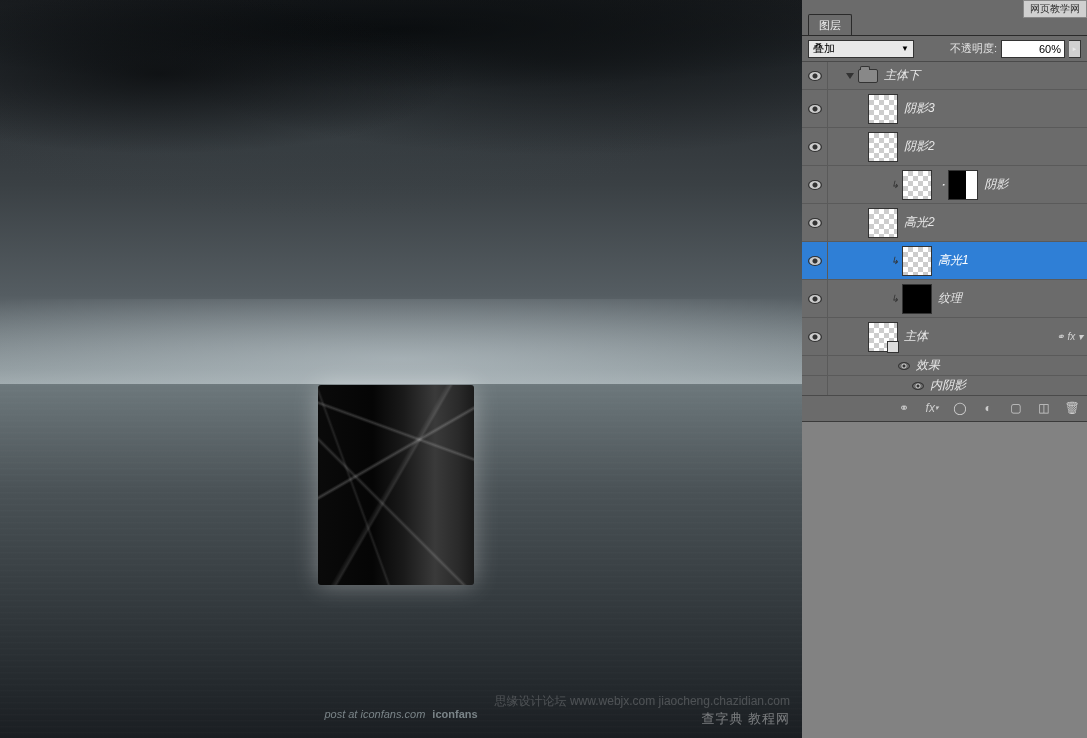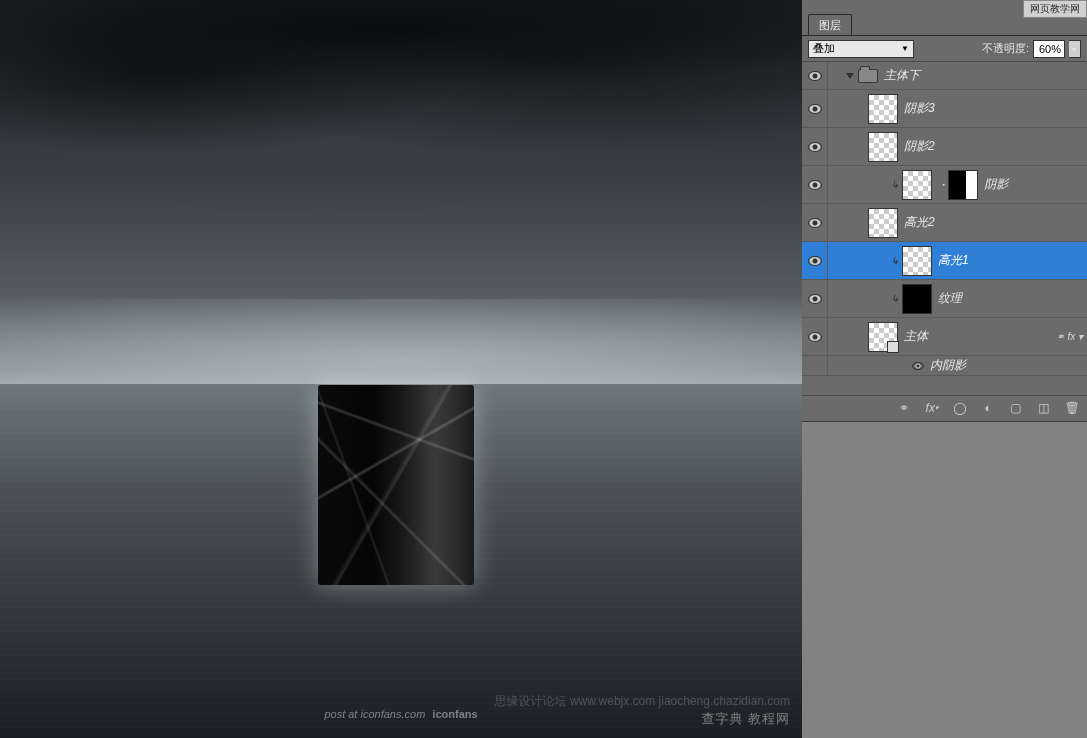--- a/index.html
+++ b/index.html
@@ -115,21 +115,21 @@
       background: #e8e8e8; color: #000;
       border: 1px solid #333; height: 18px;
       display: flex; align-items: center;
       padding: 0 4px; font-size: 11px;
     }
     .dropdown.blend { width: 106px; justify-content: space-between; }
     .dropdown .arrow { font-size: 8px; }
     .opt-label { font-size: 11px; color: #e0e0e0; }
     .pct-input {
       background: #fff; color: #000; border: 1px solid #333;
-      width: 32px; height: 18px; display: flex; align-items: center;
+      width: 64px; height: 18px; display: flex; align-items: center;
       padding: 0 3px; font-size: 11px; justify-content: flex-end;
     }
     .pct-btn {
       width: 12px; height: 18px; background: #d0d0d0;
       border: 1px solid #333; border-left: none;
       display: flex; align-items: center; justify-content: center;
       font-size: 7px;
     }
     
     .panel-lock {
@@ -369,20 +369,28 @@
             <span class="indent" style="width:36px"></span>
             <div class="thumb so"></div>
             <span class="layer-name">主体</span>
             <div class="spacer"></div>
             <span class="fx-badge">⚭ fx ▾</span>
           </div>
         </div>
         <div class="layer-row fx-row">
           <div class="vis-col"></div>
           <div class="layer-content">
+            <span class="indent" style="width:70px"></span>
+            <span class="fx-eye"></span>
+            <span class="layer-name">效果</span>
+          </div>
+        </div>
+        <div class="layer-row fx-row">
+          <div class="vis-col"></div>
+          <div class="layer-content">
             <span class="indent" style="width:84px"></span>
             <span class="fx-eye"></span>
             <span class="layer-name">内阴影</span>
           </div>
         </div>
       </div>
   </div>
 
   <div class="panel-footer">
     <div class="footer-icon">⚭</div>

